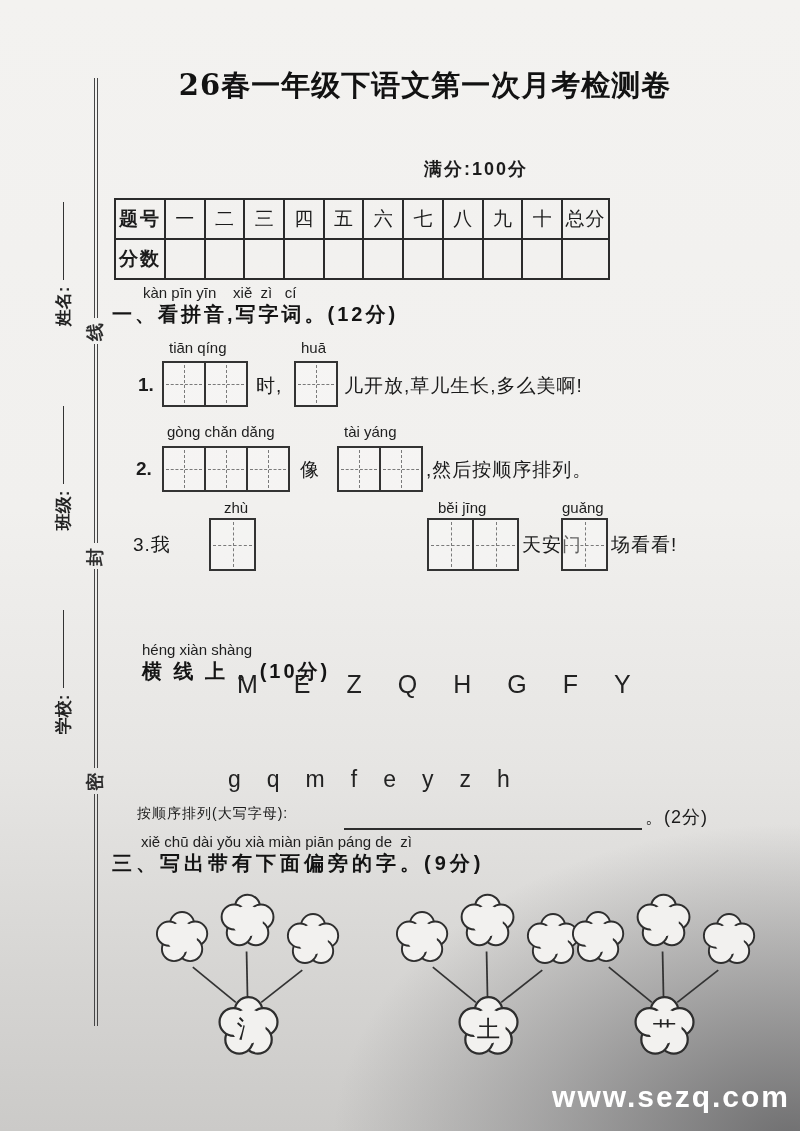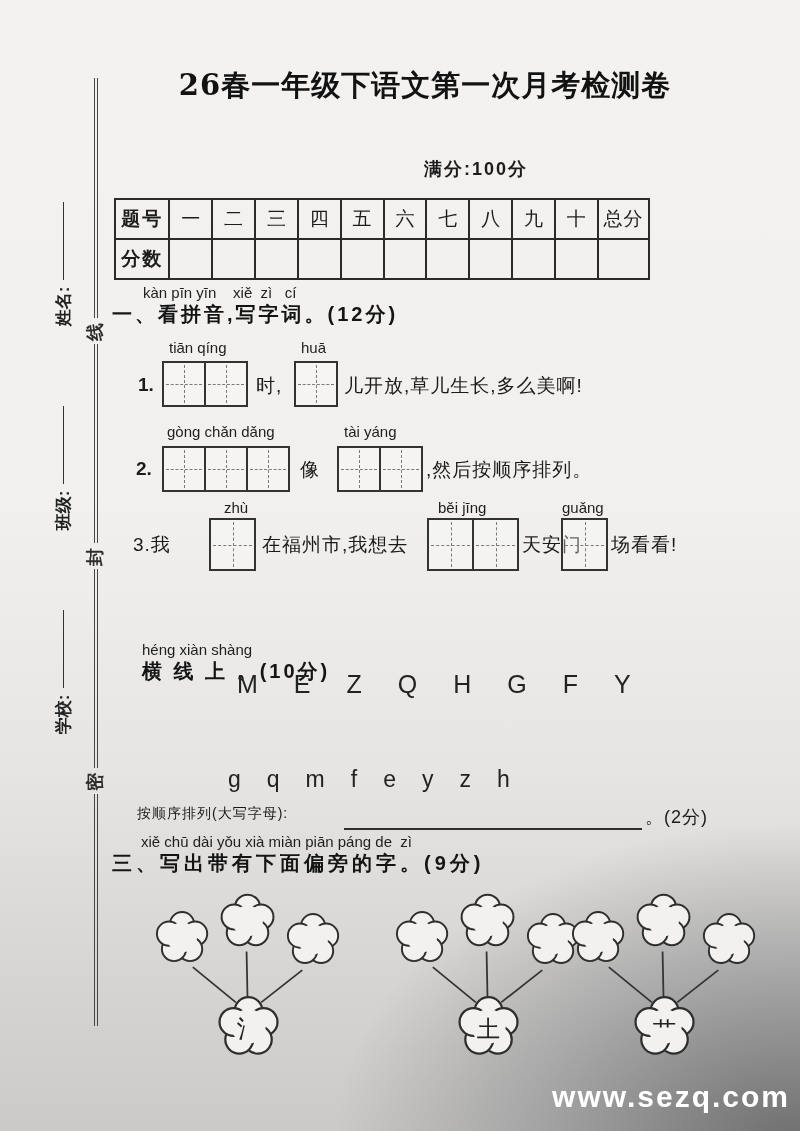--- a/index.html
+++ b/index.html
@@ -74,21 +74,21 @@
       <span class="uline"></span>
   </div>
   <div class="vlabel" style="left:-8px;top:660px;width:142px;height:24px">
     <span>学校:</span>
       <span class="uline"></span>
   </div>
 
   <div class="abs title" style="left:125px;top:66px;width:600px">26春一年级下语文第一次月考检测卷</div>
   <div class="abs fullscore" style="left:424px;top:157px">满分:100分</div>
 
-  <table class="score abs" style="left:114px;top:198px;width:536px">
+  <table class="score abs" style="left:114px;top:198px;width:496px">
     <tbody>
         <tr>
       <td class="corner">题号</td>
       <td class="num">一</td>
       <td class="num">二</td>
       <td class="num">三</td>
       <td class="num">四</td>
       <td class="num">五</td>
       <td class="num">六</td>
       <td class="num">七</td>
@@ -145,21 +145,20 @@
   </div>
   <div class="abs bodytxt" style="left:426px;top:457px">,然后按顺序排列。</div>
 
   <div class="abs pinyin" style="left:224px;top:499px">zhù</div>
   <div class="abs pinyin" style="left:438px;top:499px">běi jīng</div>
   <div class="abs pinyin" style="left:562px;top:499px">guǎng</div>
   <div class="abs bodytxt" style="left:133px;top:532px">3.我</div>
   <div class="boxgroup" style="left:209px;top:518px">
     <div class="wb big"></div>
   </div>
-  <div class="abs bodytxt" style="left:262px;top:532px">在福州市,我想去</div>
   <div class="boxgroup" style="left:427px;top:518px">
     <div class="wb big"></div>
       <div class="wb big"></div>
   </div>
   <div class="abs bodytxt" style="left:522px;top:532px">天安门</div>
   <div class="boxgroup" style="left:561px;top:518px">
     <div class="wb big"></div>
   </div>
   <div class="abs bodytxt" style="left:611px;top:532px">场看看!</div>
 

